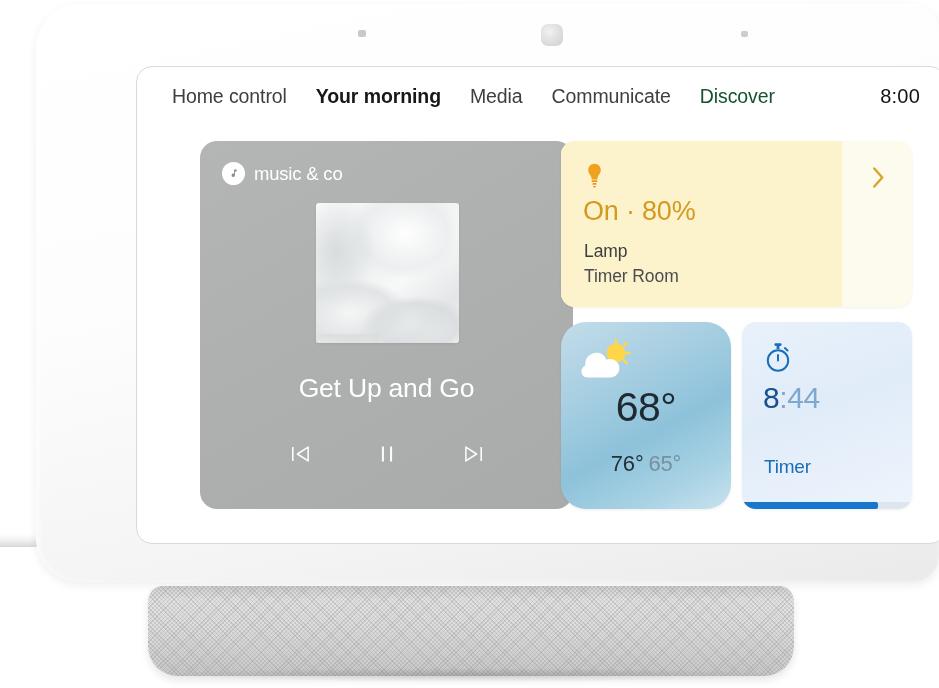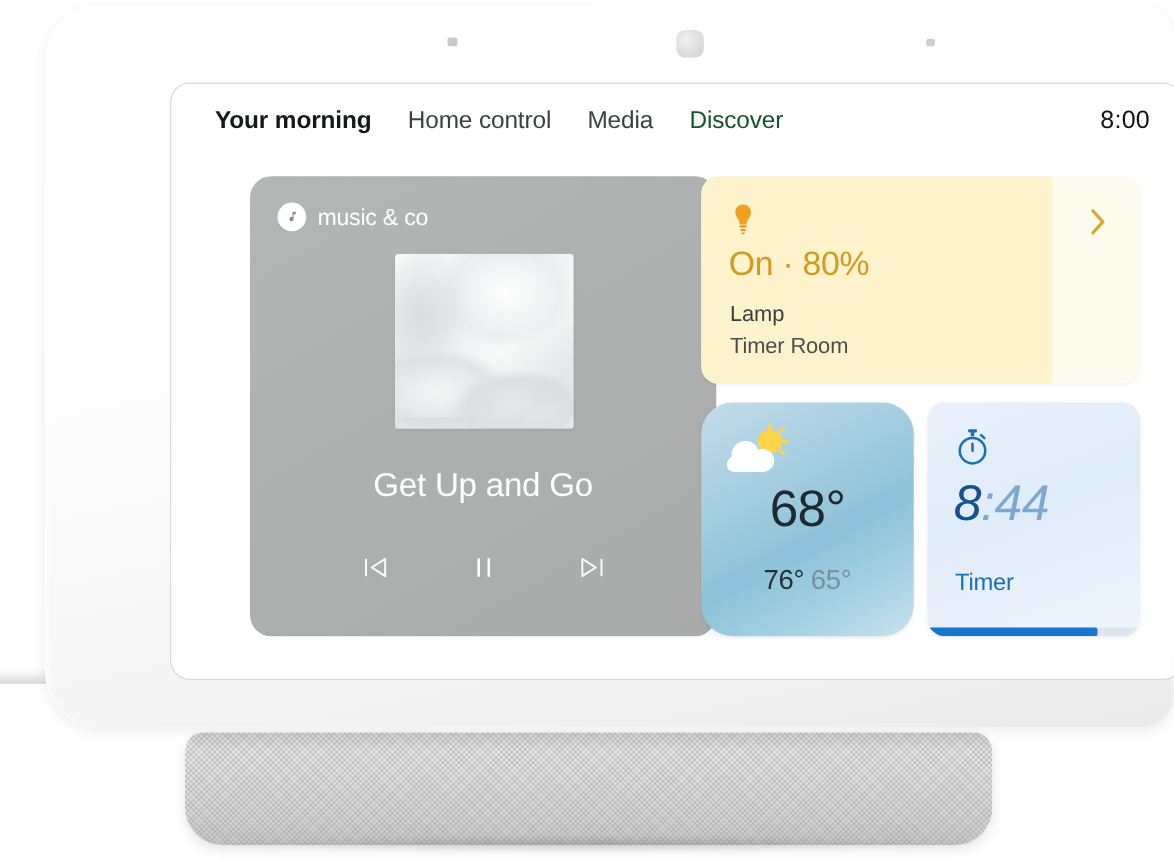--- a/index.html
+++ b/index.html
@@ -236,21 +236,21 @@
     left: 605px; top: 197px;
     width: 170px; height: 187px;
     border-radius: 14px;
     background: linear-gradient(160deg,#e8f1fb 0%,#e1ecf9 45%,#edf4fc 100%);
     overflow: hidden;
     box-shadow: 0 1px 3px rgba(0,0,0,0.07);
   }
   .tm-icon { position: absolute; left: 22px; top: 20px; }
   .tm-time {
     position: absolute; left: 21px; top: 59px;
-    font-size: 40px; letter-spacing: -0.4px; font-style: italic;
+    font-size: 30px; letter-spacing: -0.4px;
   }
   .tm-min { color: #15528f; font-weight: 500; }
   .tm-sec { color: #7fa8cf; }
   .tm-label {
     position: absolute; left: 22px; top: 134px;
     font-size: 19px; color: #1a6fb8; letter-spacing: -0.2px;
   }
   .tm-track {
     position: absolute; left: 0; bottom: 0;
     width: 170px; height: 7px;
@@ -298,23 +298,24 @@
 
   <div class="device-shell">
 
     <div class="sensor dot-left"></div>
     <div class="sensor lens"></div>
     <div class="sensor dot-right"></div>
 
     <div class="screen">
 
       <div class="topnav">
+        <div class="nav-item">Home control</div>
         <div class="nav-item active">Your morning</div>
-        <div class="nav-item">Home control</div>
         <div class="nav-item">Media</div>
+        <div class="nav-item">Communicate</div>
         <div class="nav-item faded">Discover</div>
         <div class="nav-clock">8:00</div>
       </div>
 
       <div class="cards">
 
         <div class="card-music">
 
           <div class="music-head">
             <span class="music-badge">

